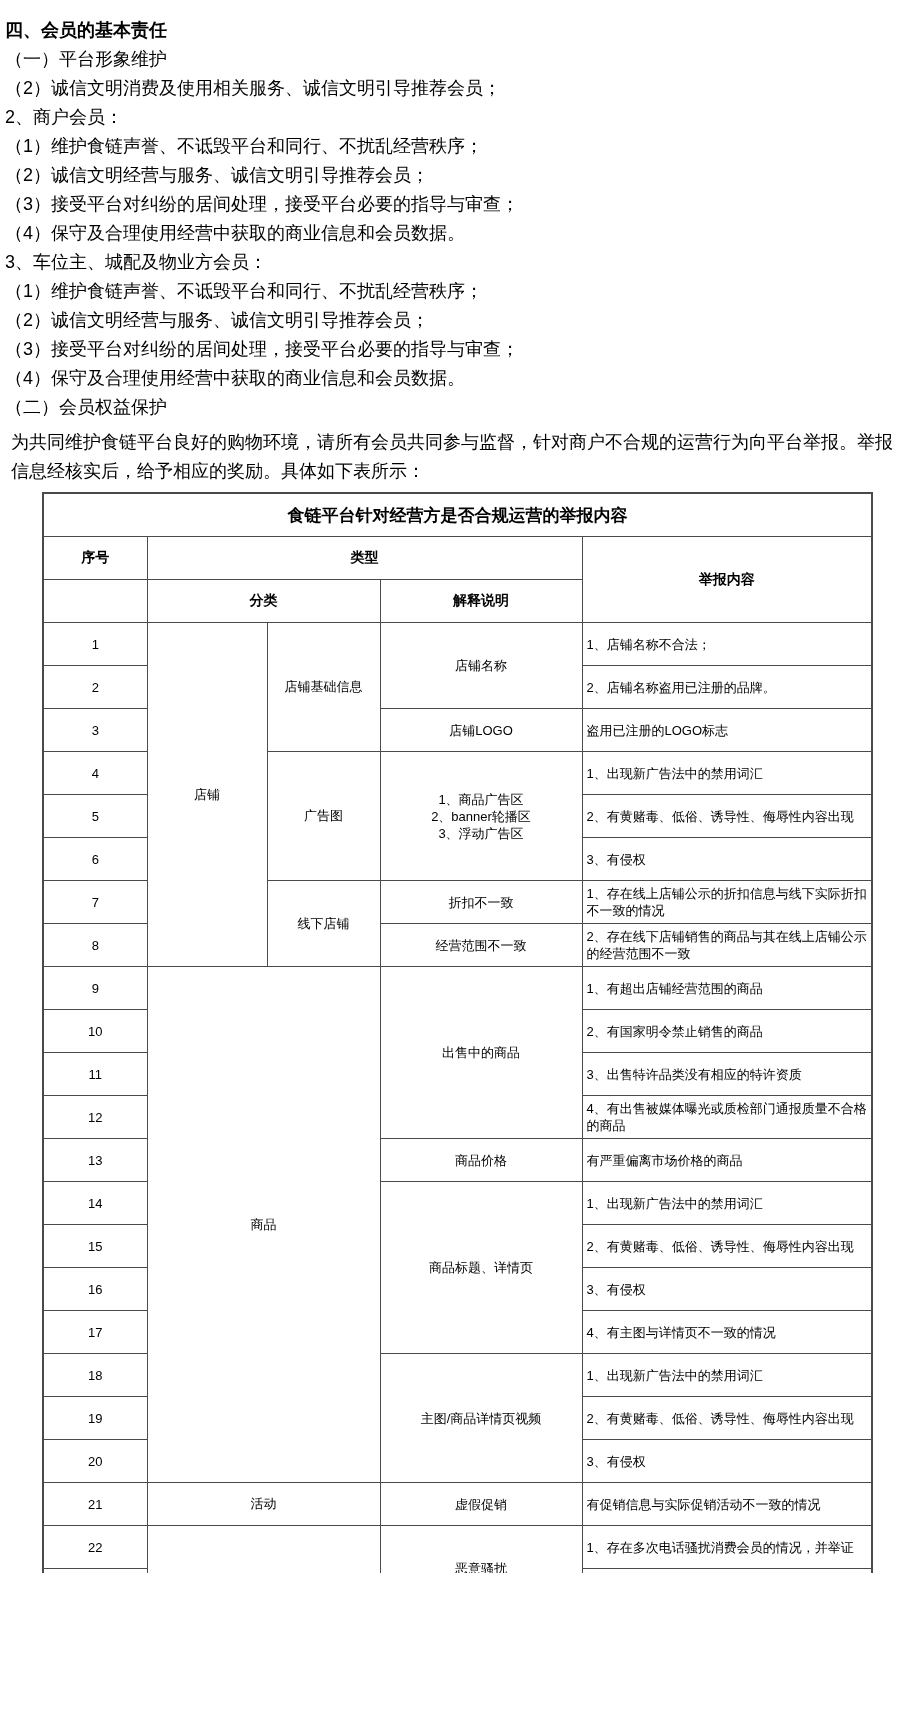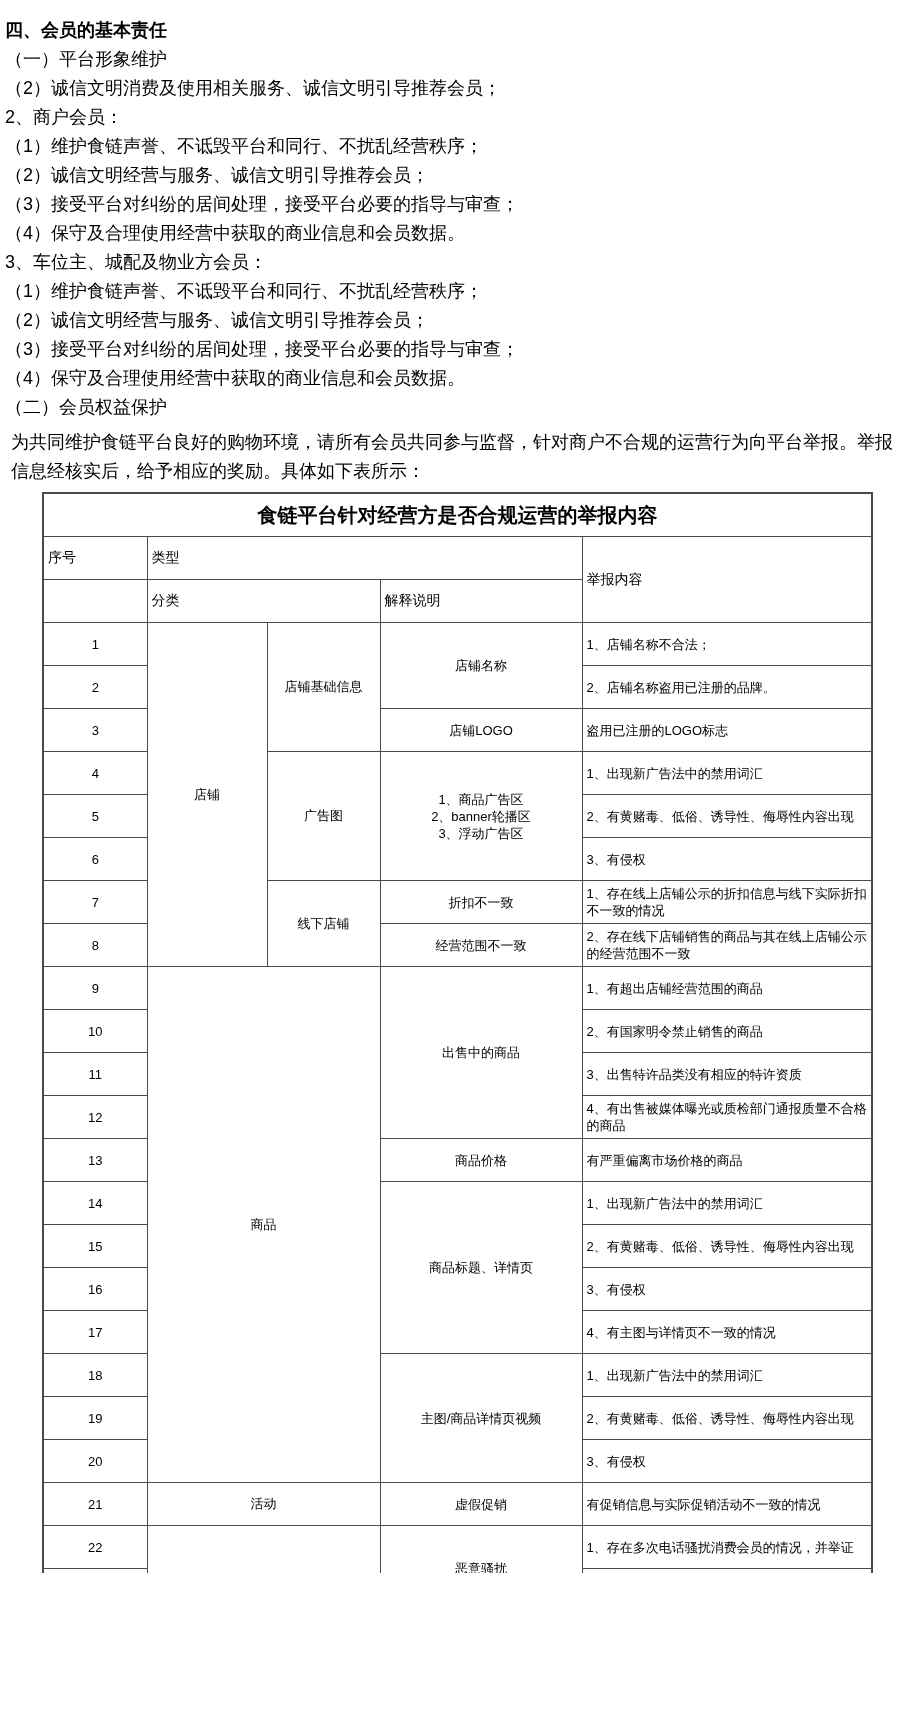--- a/index.html
+++ b/index.html
@@ -37,29 +37,29 @@
     margin: 4px 0 0 37px;
     border: 2px solid #4a4a4a;
   }
   table.report th, table.report td {
     border: 1px solid #4a4a4a;
     padding: 2px 4px;
     height: 38px;
     overflow: hidden;
   }
   .title-cell {
-    font-size: 20px;
+    font-size: 17px;
     font-weight: bold;
     text-align: center;
     height: 38px;
   }
   table.report th {
     font-size: 14px;
-    font-weight: normal;
-    text-align: left;
+    font-weight: bold;
+    text-align: center;
   }
   td.c-no   { text-align: center; font-size: 13px; }
   td.c-cat  { text-align: center; font-size: 13px; }
   td.c-sub  { text-align: center; font-size: 13px; }
   td.c-exp  { text-align: center; font-size: 13px; white-space: pre-line; line-height: 17px; }
   td.c-rep  { text-align: left; font-size: 13px; line-height: 17px; padding: 6px 5px; }
 </style>
 </head>
 <body>
 

